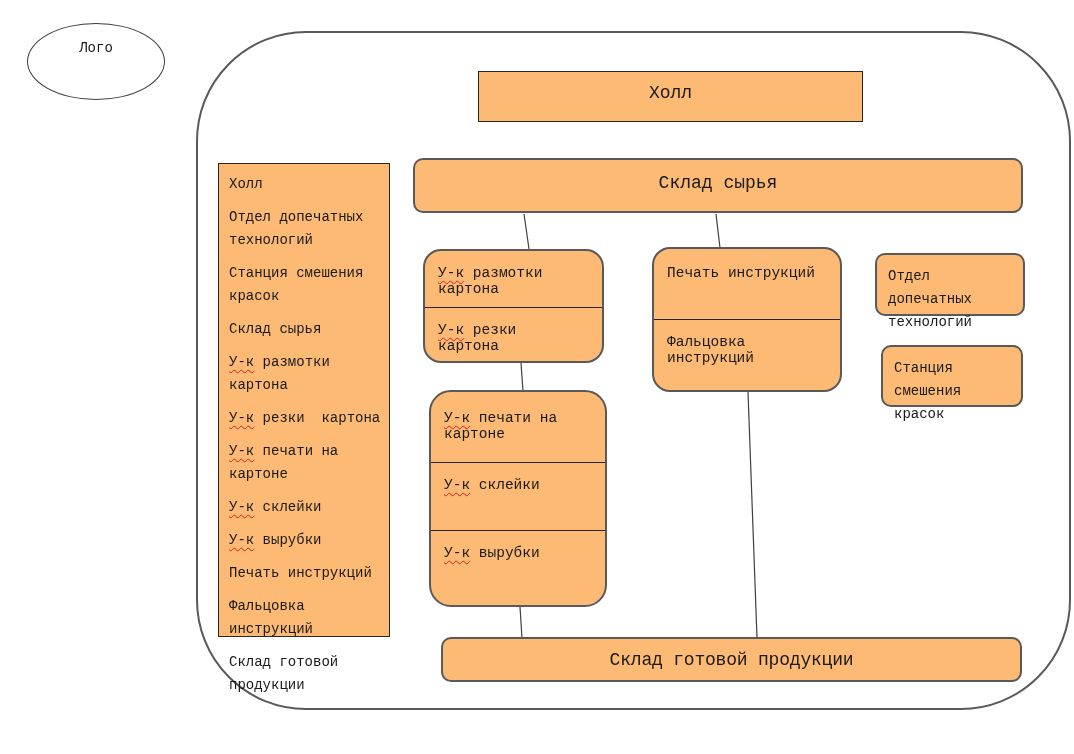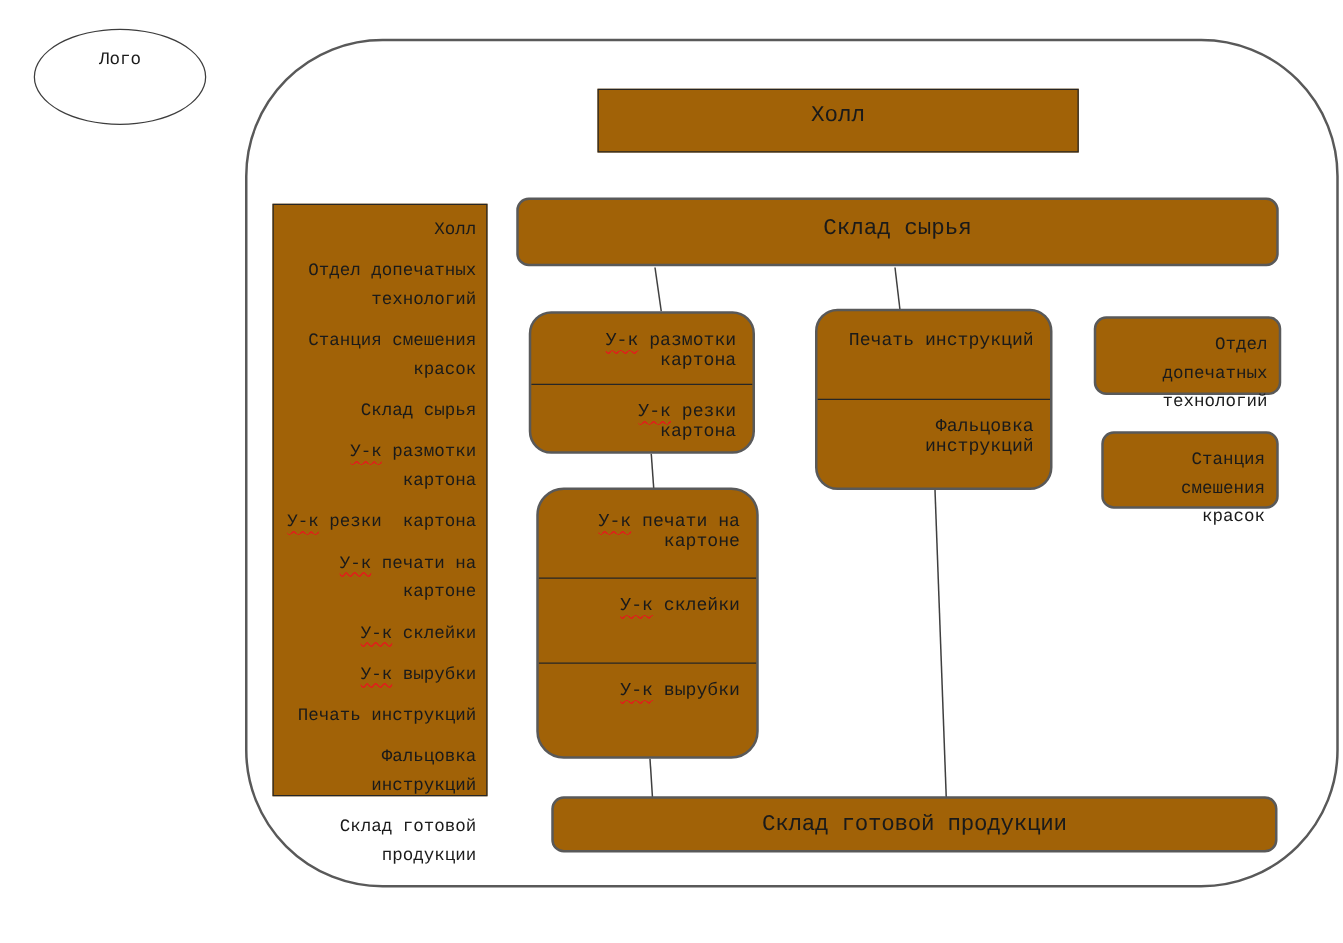--- a/index.html
+++ b/index.html
@@ -21,21 +21,21 @@
 
   
   .outline {
     position:absolute; left:180px; top:31px; width:875px; height:679px;
     border:2px solid #595959; border-radius:110px; z-index:0;
   }
 
   
   svg.connectors { position:absolute; left:0; top:0; z-index:1; }
 
-  .shape { position:absolute; background:#a16207; z-index:2;text-align:right; }
+  .shape { position:absolute; background:#fdba74; z-index:2; }
 
   .hall {
     left:462px; top:71px; width:385px; height:51px;
     border:1.2px solid #262626;
     display:flex; align-items:center; justify-content:center;
     font-size:18px; padding-bottom:8px;
   }
 
   .sidebar {
     left:202px; top:163px; width:172px; height:474px;

